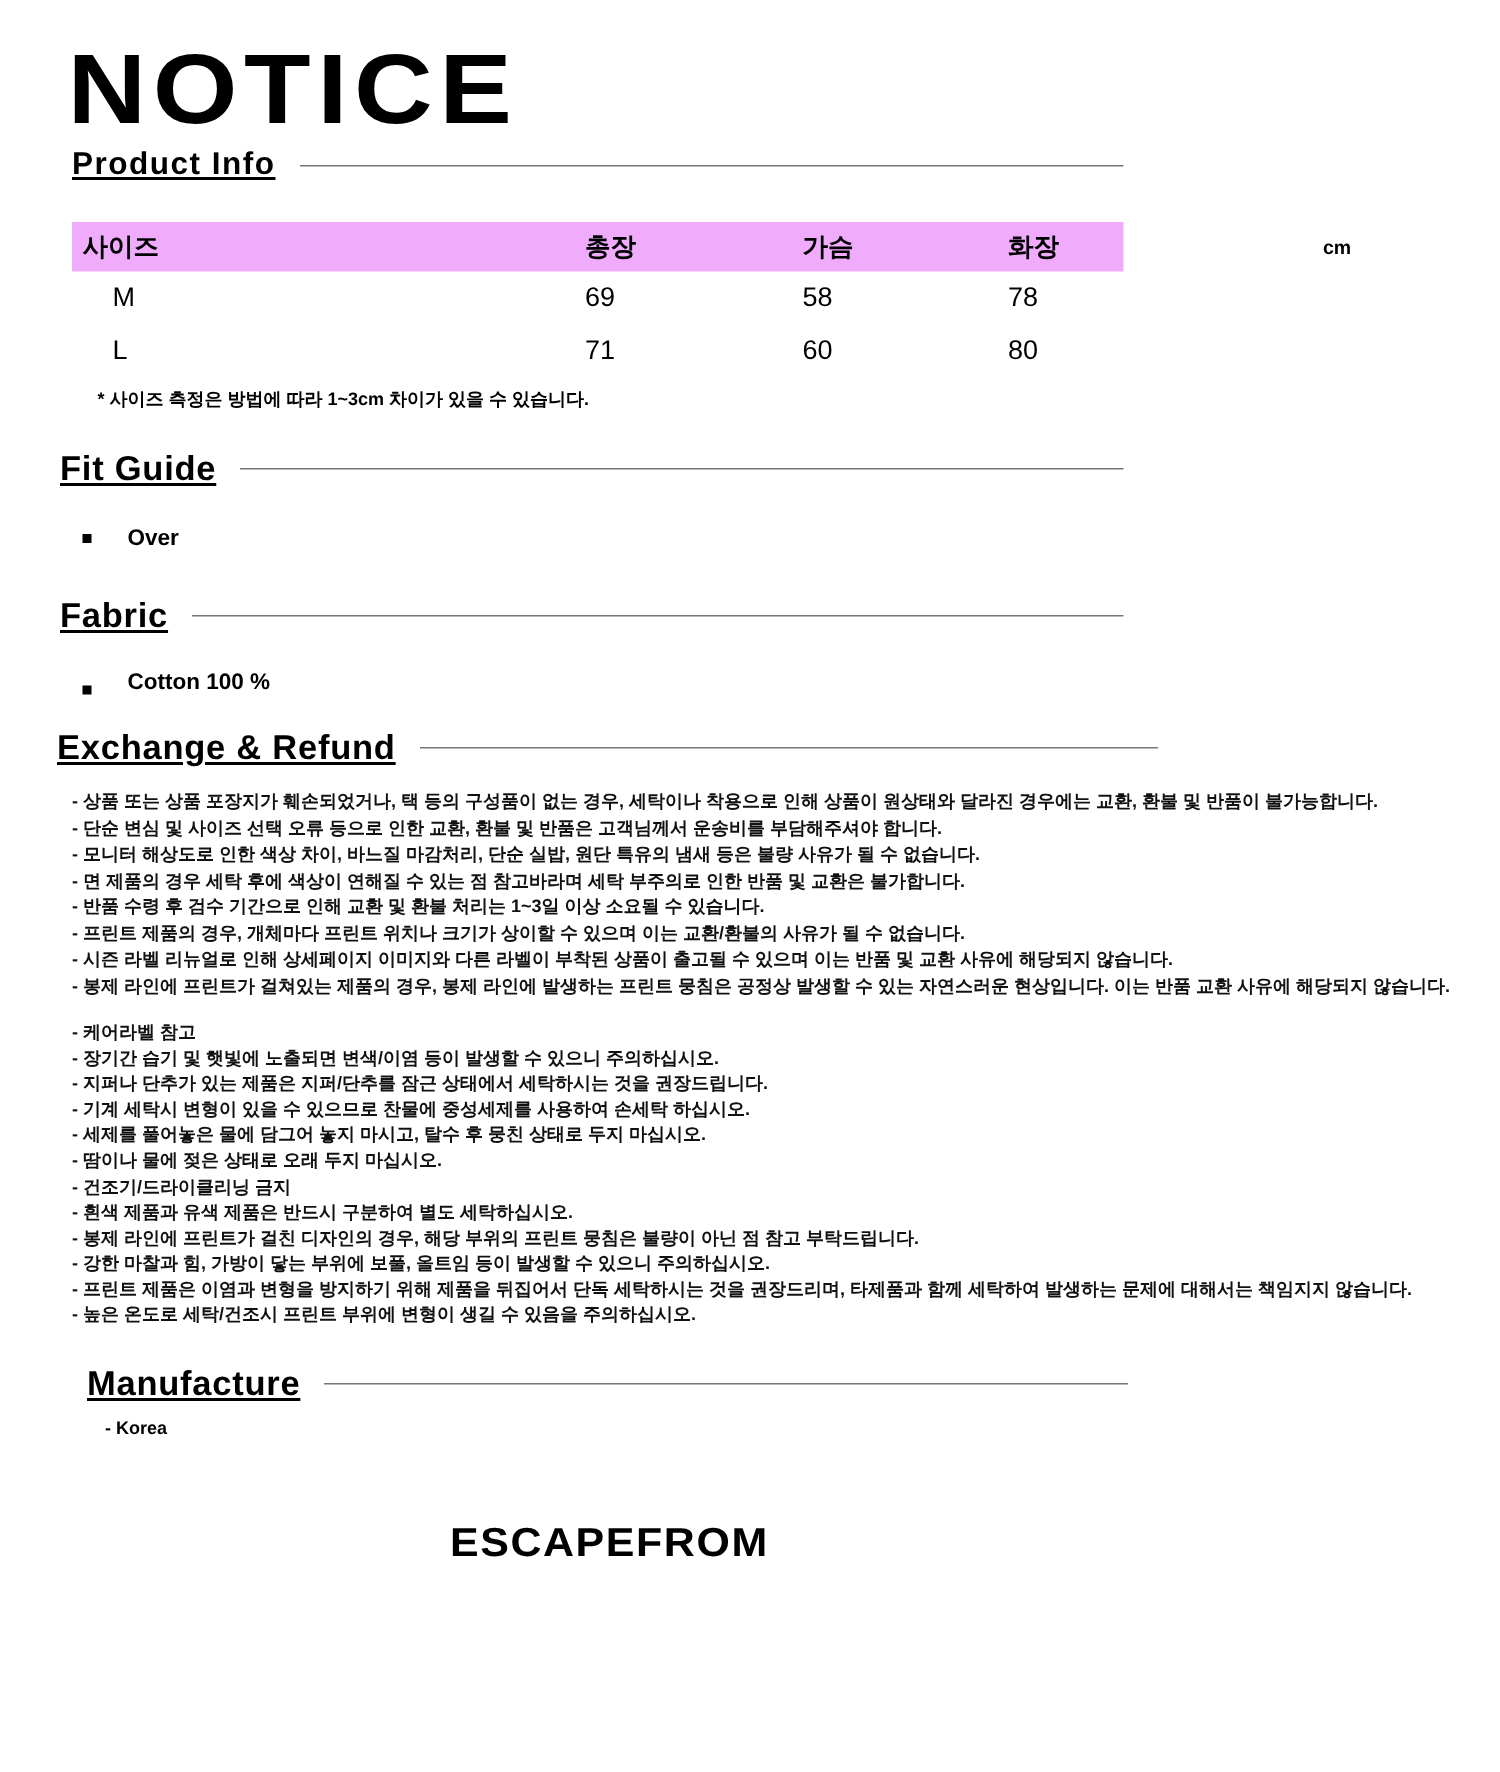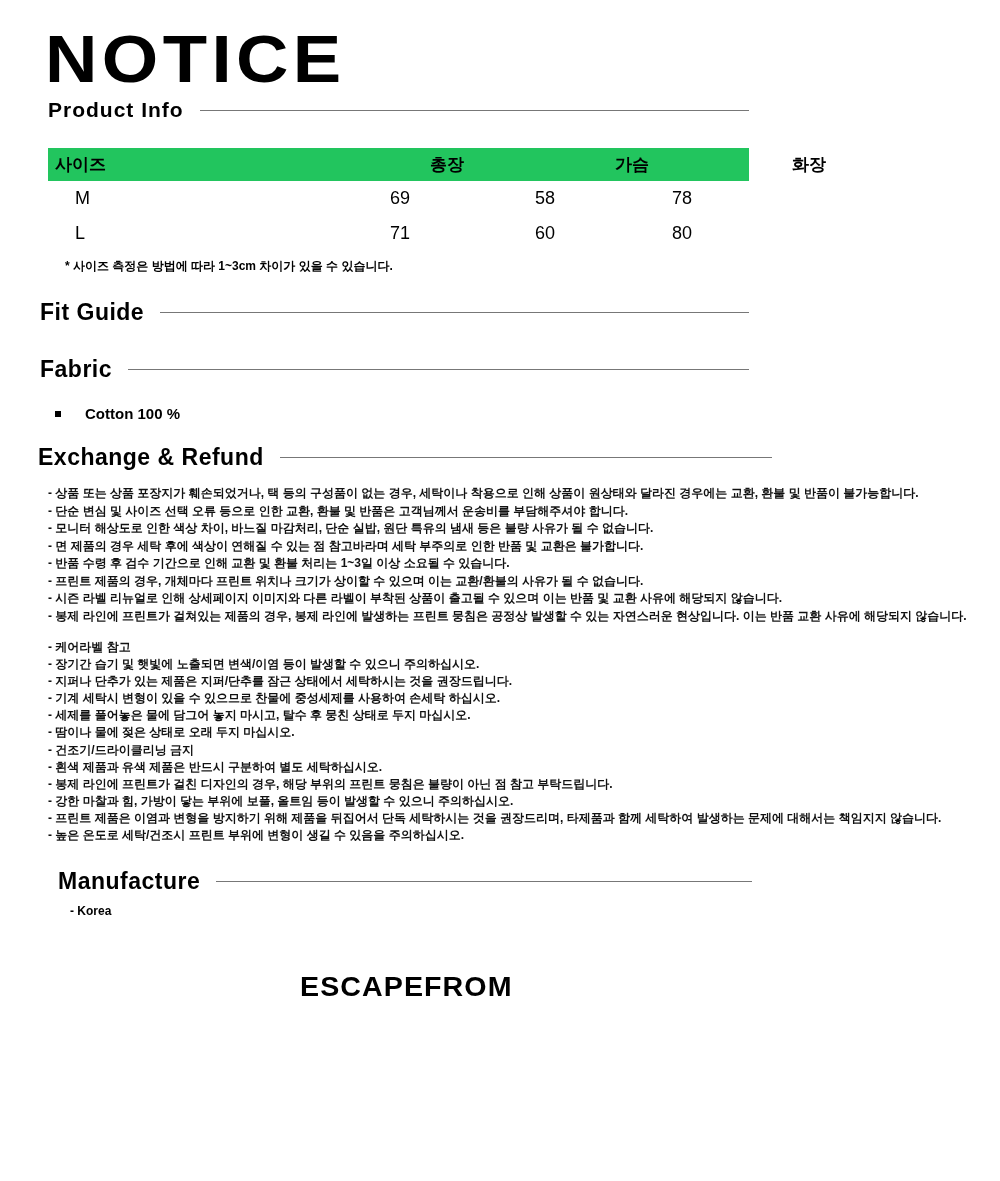--- a/index.html
+++ b/index.html
@@ -29,20 +29,21 @@
   
   .sec-head {
     display: flex;
     align-items: center;
     margin-top: 22px;
   }
   .sec-head .title {
     font-weight: 700;
     white-space: nowrap;
     letter-spacing: 0.5px;
+    text-decoration: underline;
   }
   .sec-head .rule {
     flex: 1;
     border-top: 1.5px solid #777777;
     margin-left: 16px;
   }
   .h-product { margin: 6px 63px 0 48px; }
   .h-product .title { font-size: 21px; letter-spacing: 1px; }
   .h-fit     { margin: 24px 63px 0 40px; }
   .h-fabric  { margin: 30px 63px 0 40px; }
@@ -53,24 +54,23 @@
   .h-washing .title, .h-manu .title { font-size: 23px; }
 
   
   .size-table { margin: 26px 63px 0 48px; font-size: 17px; }
   .t-row {
     display: grid;
     grid-template-columns: 342px 145px 137px 210px 1fr;
     align-items: center;
   }
   .t-header {
-    background: #22c55e;
+    background: #f0abfc;
     height: 33px;
     font-weight: 700;
-    gap: 40px;
   }
   .t-header .c0 { padding-left: 7px; }
   .t-header .unit {
     text-align: right;
     font-size: 13px;
     font-weight: 700;
     padding-right: 4px;
   }
   .t-data { height: 35px; font-size: 18px; font-weight: 400; }
   .t-data:first-of-type { margin-top: 7px; }
@@ -89,21 +89,21 @@
     font-size: 15px;
     font-weight: 700;
   }
   .bullet-item .sq {
     width: 6px; height: 6px;
     background: #000;
     margin-right: 24px;
     flex: 0 0 auto;
   }
   .bi-over   { margin-top: 24px; }
-  .bi-cotton { margin-top: 22px; }
+  .bi-cotton { margin-top: 22px; align-items: flex-end; }
 
   
   .dash-list {
     margin: 14px 30px 0 48px;
     font-size: 12px;
     font-weight: 700;
     color: #111111;
   }
   .dash-list .li { line-height: 17.5px; white-space: nowrap; }
   .wa-list .li   { line-height: 17.1px; }
@@ -163,20 +163,24 @@
       <span>80</span>
       <span></span>
     </div>
   </div>
   <div class="table-note">* 사이즈 측정은 방법에 따라 1~3cm 차이가 있을 수 있습니다.</div>
 
   <div class="sec-head h-fit">
     <span class="title">Fit Guide</span>
     <span class="rule"></span>
   </div>
+  <div class="bullet-item bi-over">
+    <span class="sq"></span>
+    <span>Over</span>
+  </div>
 
   <div class="sec-head h-fabric">
     <span class="title">Fabric</span>
     <span class="rule"></span>
   </div>
   <div class="bullet-item bi-cotton">
     <span class="sq"></span>
     <span>Cotton 100 %</span>
   </div>
 

